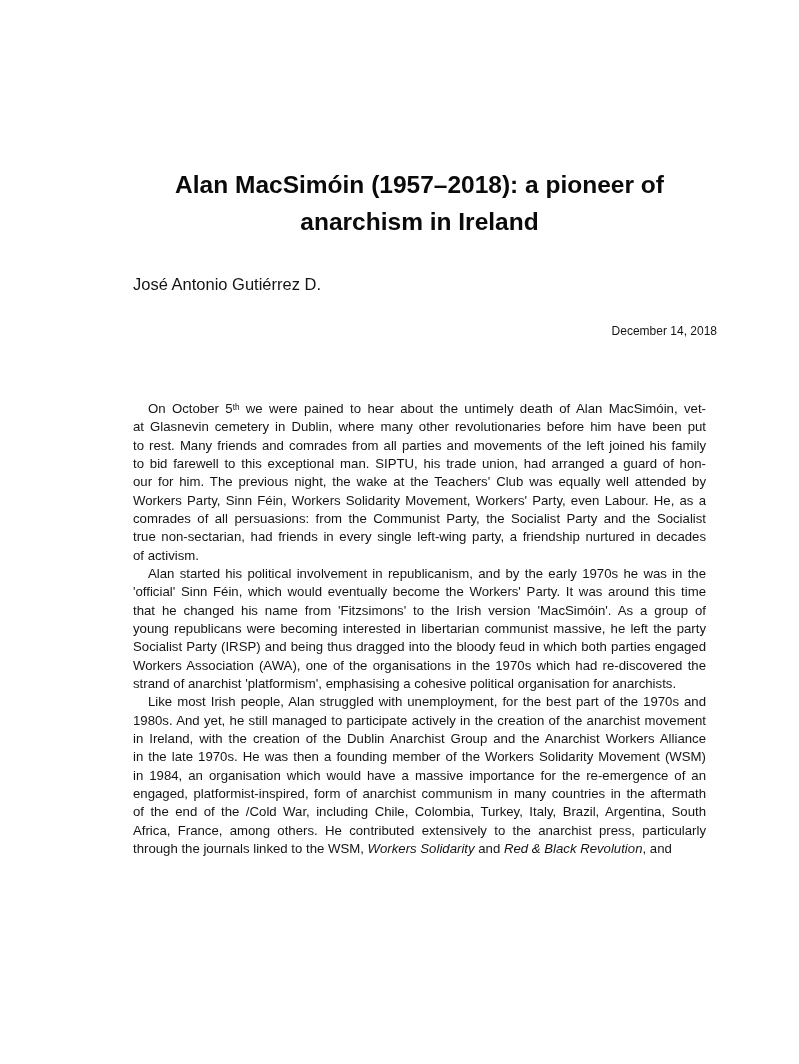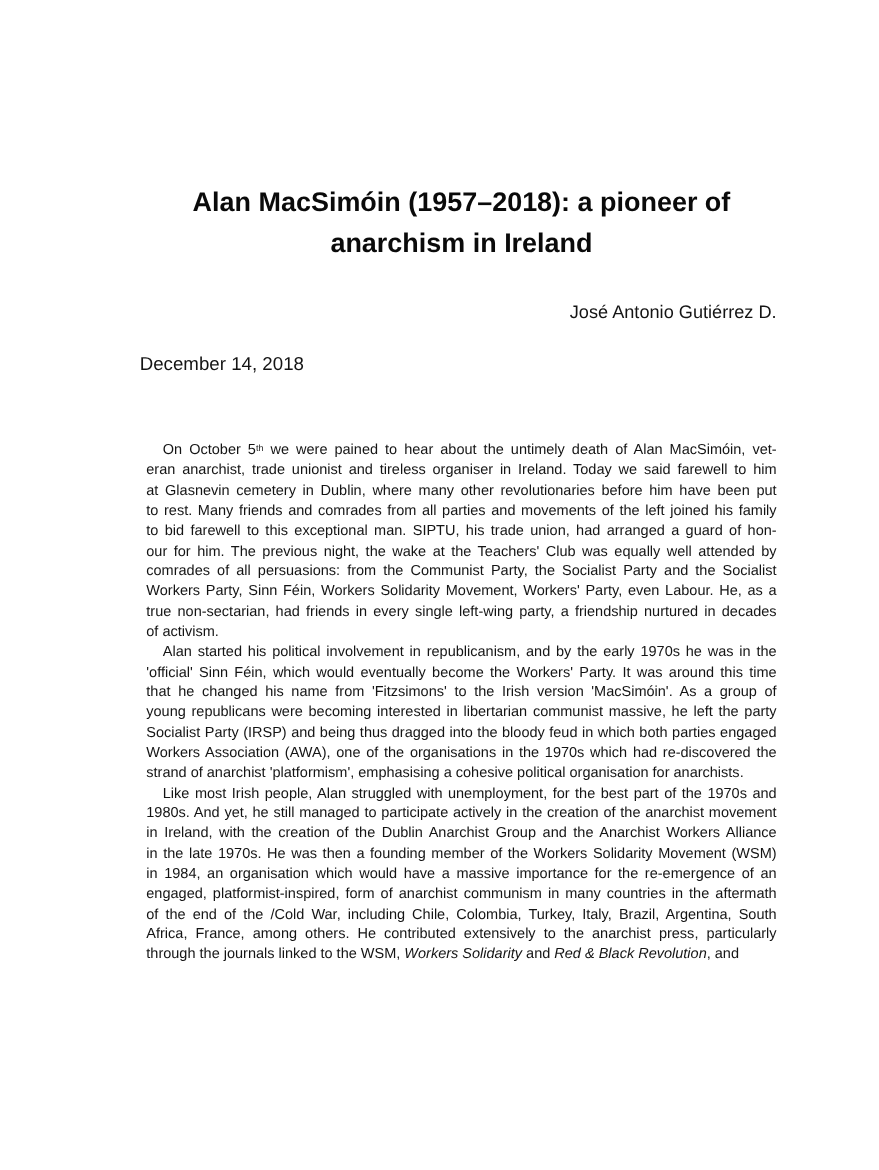--- a/index.html
+++ b/index.html
@@ -26,31 +26,31 @@
     font-size: 24.5px;
     font-weight: bold;
     line-height: 36.5px;
     color: #0a0a0a;
   }
   .author {
     position: absolute;
     left: 133px;
     top: 249px;
     width: 573px;
-    text-align: right;
+    text-align: left;
     font-size: 16.5px;
     line-height: 22px;
   }
   .date {
     position: absolute;
-    left: 127px;
+    left: 144px;
     top: 296px;
     width: 573px;
-    text-align: left;
-    font-size: 17px;
+    text-align: right;
+    font-size: 12px;
     line-height: 22px;
   }
   .body-text {
     position: absolute;
     left: 133px;
     top: 376px;
     width: 573px;
     font-size: 13.2px;
     line-height: 18.33px;
   }
@@ -79,27 +79,26 @@
 <div class="page">
   <div class="title">
     <div>Alan MacSimóin (1957–2018): a pioneer of</div>
     <div>anarchism in Ireland</div>
   </div>
   <div class="author">José Antonio Gutiérrez D.</div>
   <div class="date">December 14, 2018</div>
   <div class="body-text">
       <div class="paragraph">
         <div class="line first"><span>On October 5</span><sup>th</sup><span> we were pained to hear about the untimely death of Alan MacSimóin, vet-</span></div>
-        <div class="line">eran anarchist, trade unionist and tireless organiser in Ireland. Today we said farewell to him</div>
         <div class="line">at Glasnevin cemetery in Dublin, where many other revolutionaries before him have been put</div>
         <div class="line">to rest. Many friends and comrades from all parties and movements of the left joined his family</div>
         <div class="line">to bid farewell to this exceptional man. SIPTU, his trade union, had arranged a guard of hon-</div>
         <div class="line">our for him. The previous night, the wake at the Teachers' Club was equally well attended by</div>
+        <div class="line">Workers Party, Sinn Féin, Workers Solidarity Movement, Workers' Party, even Labour. He, as a</div>
         <div class="line">comrades of all persuasions: from the Communist Party, the Socialist Party and the Socialist</div>
-        <div class="line">Workers Party, Sinn Féin, Workers Solidarity Movement, Workers' Party, even Labour. He, as a</div>
         <div class="line">true non-sectarian, had friends in every single left-wing party, a friendship nurtured in decades</div>
         <div class="line last">of activism.</div>
       </div>
       <div class="paragraph">
         <div class="line first">Alan started his political involvement in republicanism, and by the early 1970s he was in the</div>
         <div class="line">'official' Sinn Féin, which would eventually become the Workers' Party. It was around this time</div>
         <div class="line">that he changed his name from 'Fitzsimons' to the Irish version 'MacSimóin'. As a group of</div>
         <div class="line">young republicans were becoming interested in libertarian communist massive, he left the party</div>
         <div class="line">Socialist Party (IRSP) and being thus dragged into the bloody feud in which both parties engaged</div>
         <div class="line">Workers Association (AWA), one of the organisations in the 1970s which had re-discovered the</div>

